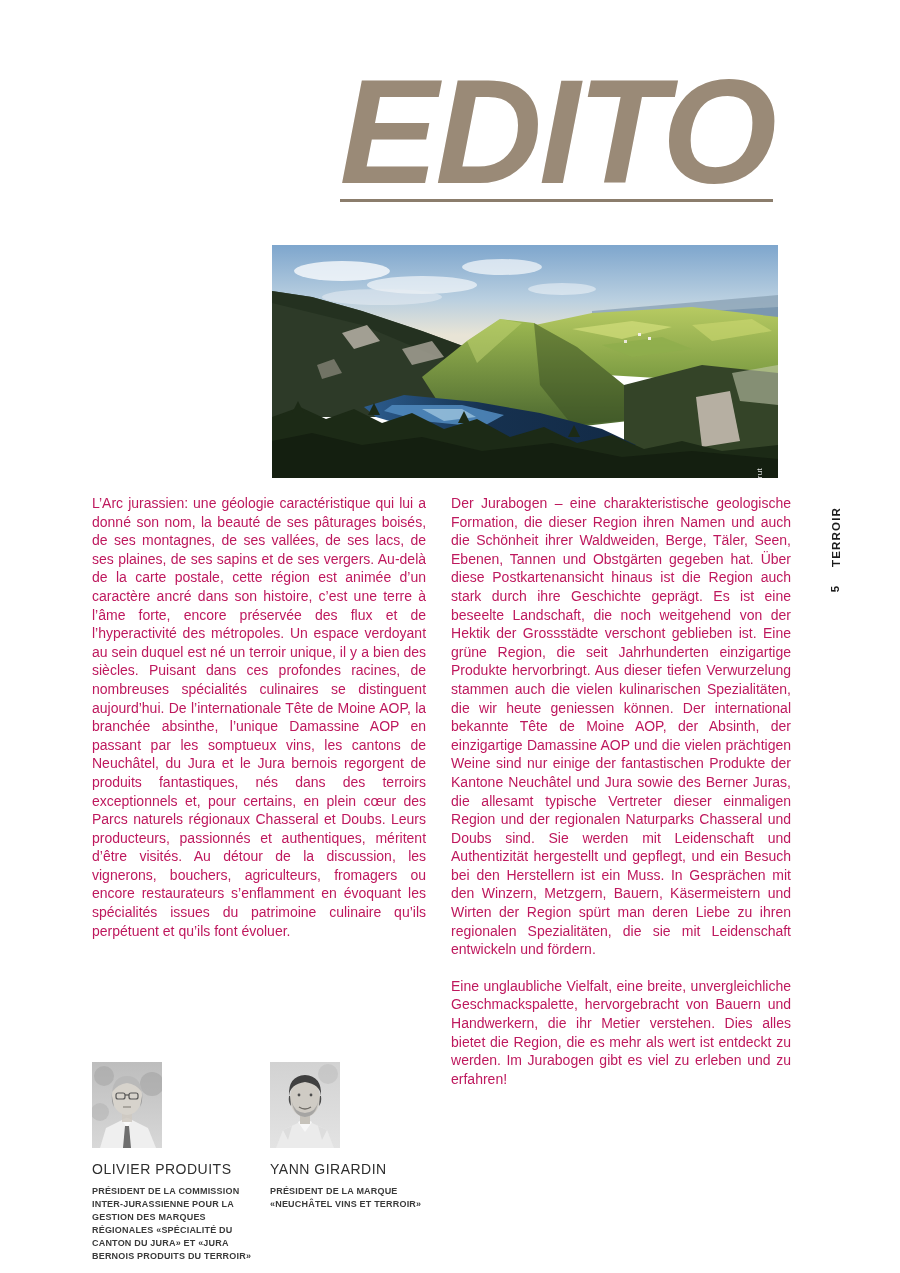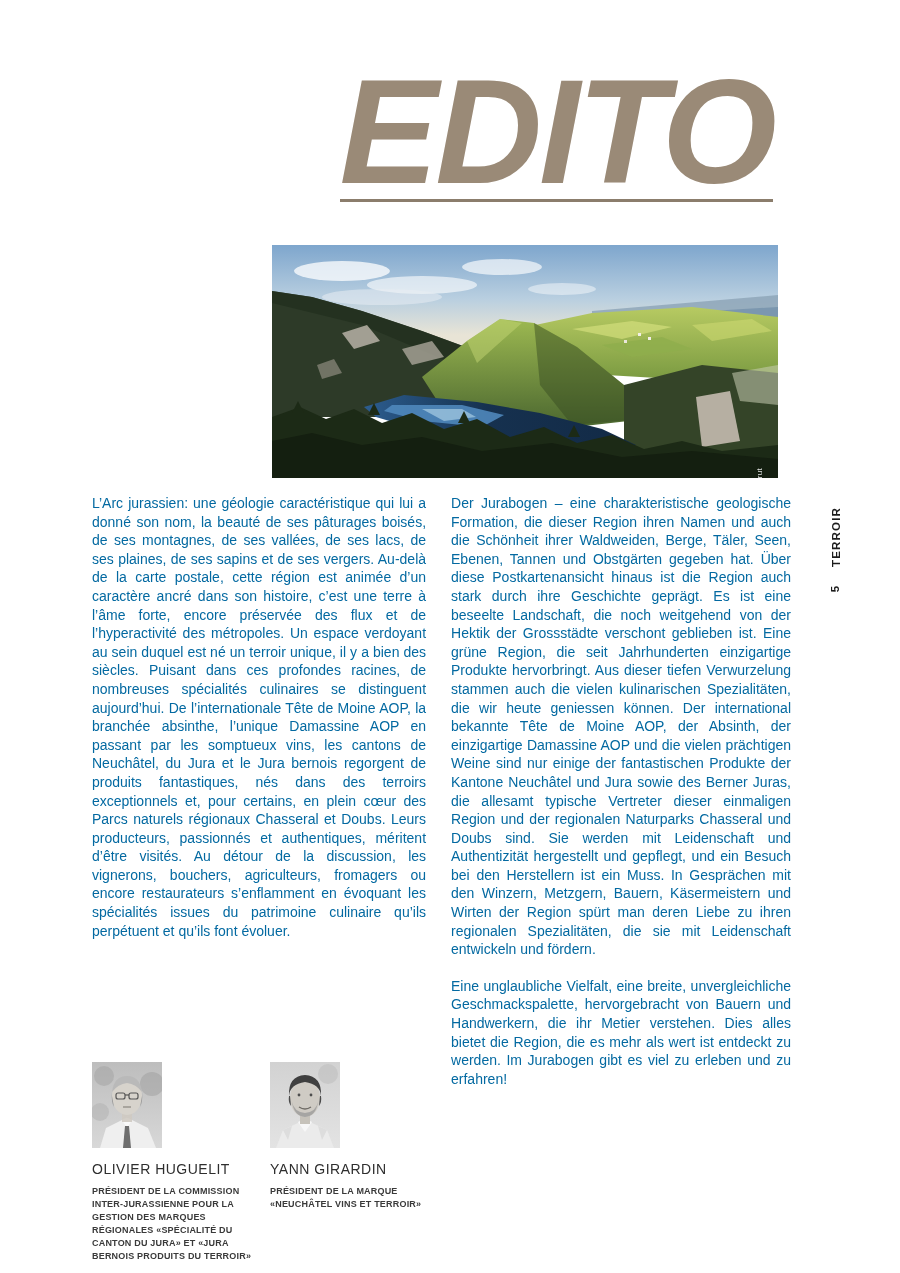--- a/index.html
+++ b/index.html
@@ -81,21 +81,21 @@
     display:flex;
     gap:17px;
   }
   .col{width:338px;}
   .col.german{width:344px;margin-left:8px;}
   .col p{
     margin:0 0 18px 0;
     font-size:14px;
     line-height:18.6px;
     text-align:justify;
-    color:#0369a1;
+    color:#be185d;
   }
   
   .signatures{
     position:absolute;
     left:92px;top:1062px;
     display:flex;
   }
   .person{width:178px;}
   .person.second{width:175px;}
   .portrait{display:block;width:70px;height:86px;}
@@ -235,21 +235,21 @@
         <path d="M20,30 Q22,14 35,14 Q48,14 50,30 Q44,22 35,21 Q26,22 20,30 Z" fill="#b9b9b9"></path>
         <path d="M20,30 Q19,40 22,45 L20,34 Z" fill="#9a9a9a"></path>
         <path d="M50,30 Q51,40 48,45 L50,34 Z" fill="#9a9a9a"></path>
 
         <rect x="24" y="31" width="9" height="6" rx="2" fill="none" stroke="#555555" stroke-width="1.2"></rect>
         <rect x="37" y="31" width="9" height="6" rx="2" fill="none" stroke="#555555" stroke-width="1.2"></rect>
         <line x1="33" y1="33" x2="37" y2="33" stroke="#555555" stroke-width="1.2"></line>
 
         <line x1="31" y1="45" x2="39" y2="45" stroke="#8a8680" stroke-width="1.2"></line>
       </svg>
-      <div class="person-name">OLIVIER HUGUELIT</div>
+      <div class="person-name">OLIVIER PRODUITS</div>
       <div class="person-title">PRÉSIDENT DE LA COMMISSION INTER-JURASSIENNE POUR LA GESTION DES MARQUES RÉGIONALES «SPÉCIALITÉ DU CANTON DU JURA» ET «JURA BERNOIS PRODUITS DU TERROIR»</div>
     </div>
     <div class="person second">
       <svg class="portrait" viewBox="0 0 70 86">
         <defs>
           <linearGradient id="bg2" x1="0" y1="0" x2="0" y2="1">
             <stop offset="0" stop-color="#d2d2d2"></stop>
             <stop offset="1" stop-color="#e3e3e3"></stop>
           </linearGradient>
         </defs>

